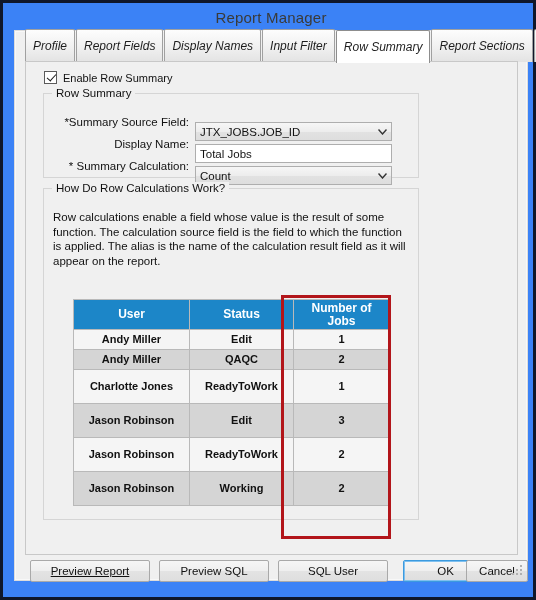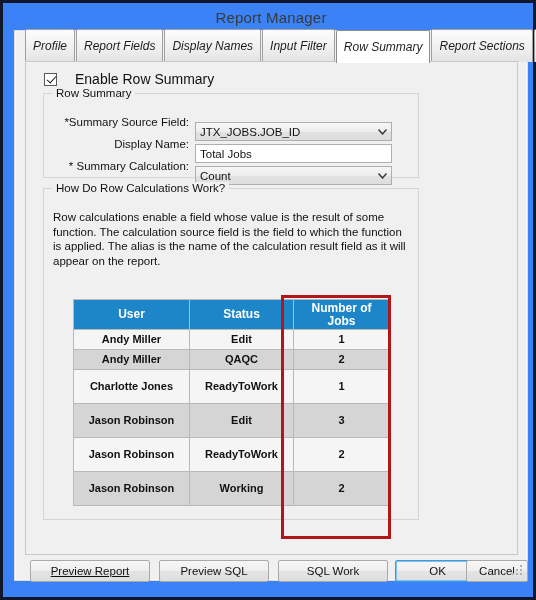--- a/index.html
+++ b/index.html
@@ -73,21 +73,21 @@
     width: 493px; height: 494px;
     background: #f0f0f0;
     border: 1px solid #c8c8c8;
   }
 
   
   .chk-row {
     position: absolute;
     left: 18px; top: 9px;
     display: flex; align-items: center;
-    font-size: 14px; color: #111; gap: 12px;
+    font-size: 11px; color: #111;
   }
   .chk-box {
     width: 13px; height: 13px;
     background: #fff;
     border: 1px solid #5a5a5a;
     margin-right: 6px;
     position: relative;
   }
   .chk-box.checked::after {
     content: "";
@@ -225,21 +225,21 @@
     display: flex; align-items: center; justify-content: center;
     cursor: default;
   }
   .btn.focus {
     border: 1px solid #3c9ade;
     box-shadow: 0 0 0 1px #7fc0ef inset;
   }
   #btn-preview-report { left: 15px;  width: 120px; text-decoration: underline; }
   #btn-preview-sql    { left: 144px; width: 110px; }
   #btn-sql-view       { left: 263px; width: 110px; }
-  #btn-ok             { left: 380px; width: 85px; }
+  #btn-ok             { left: 388px; width: 85px; }
   #btn-cancel         { left: 451px; width: 62px; }
 
   .grip {
     position: absolute;
     right: 3px; bottom: 3px;
     width: 12px; height: 12px;
   }
   .grip i {
     position: absolute;
     width: 2px; height: 2px;
@@ -360,21 +360,21 @@
         </table>
       </div>
 
       <div class="red-highlight"></div>
 
     </div>
 
     <div class="button-bar">
       <div class="btn" id="btn-preview-report">Preview Report</div>
       <div class="btn" id="btn-preview-sql">Preview SQL</div>
-      <div class="btn" id="btn-sql-view">SQL Work</div>
+      <div class="btn" id="btn-sql-view">SQL User</div>
       <div class="btn focus" id="btn-ok">OK</div>
       <div class="btn" id="btn-cancel">Cancel</div>
     </div>
 
     <div class="grip">
       <i style="left:8px;top:0px"></i>
         <i style="left:8px;top:4px"></i>
         <i style="left:4px;top:4px"></i>
       <i style="left:8px;top:8px"></i>
         <i style="left:4px;top:8px"></i>

